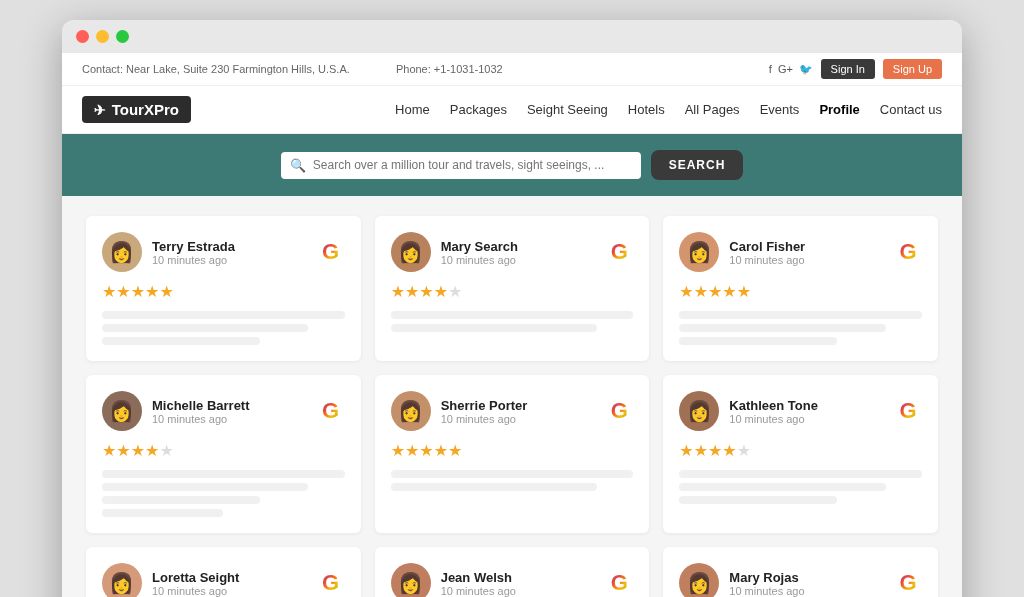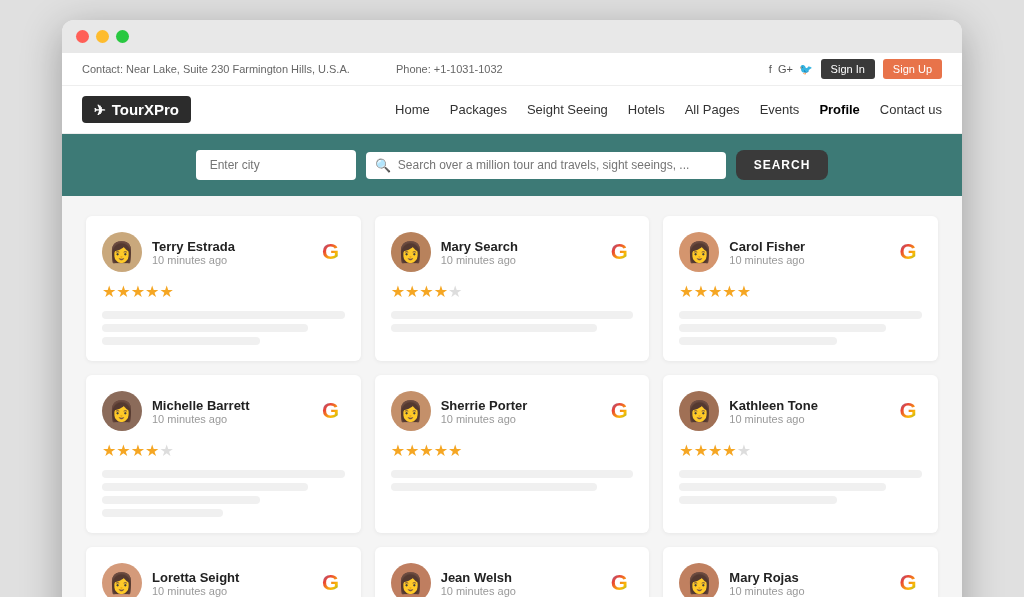--- a/index.html
+++ b/index.html
@@ -249,21 +249,20 @@
         <a class="nav-link">Seight Seeing</a>
         <a class="nav-link">Hotels</a>
         <a class="nav-link">All Pages</a>
         <a class="nav-link">Events</a>
         <a class="nav-link active">Profile</a>
         <a class="nav-link">Contact us</a>
       </nav>
     </div>
 
     <div class="search-bar">
-      <input class="city-input" type="text" placeholder="Enter city" style="">
       <div class="search-input-wrap">
         <span class="search-icon-inline">🔍</span>
         <input type="text" placeholder="Search over a million tour and travels, sight seeings, ..." style="">
       </div>
       <button class="search-btn">SEARCH</button>
     </div>
 
     <div class="reviews-section">
       <div class="reviews-grid" id="reviews-grid">
       <div class="review-card">

